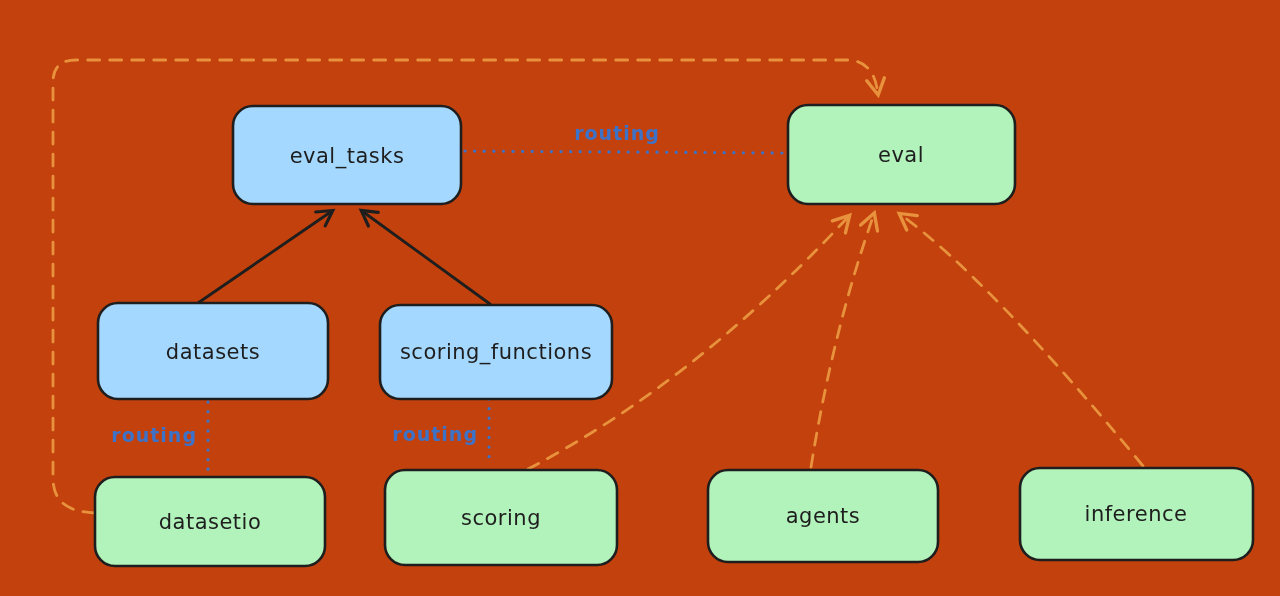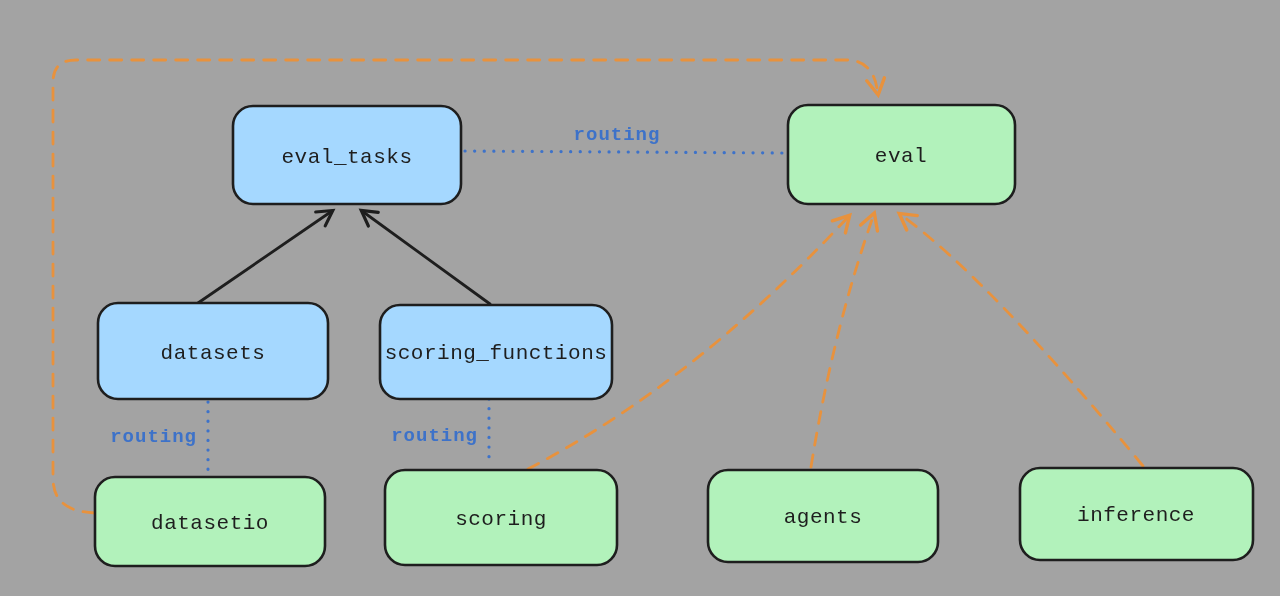--- a/index.html
+++ b/index.html
@@ -8,22 +8,21 @@
     background: #ffffff;
     width: 1280px;
     height: 596px;
     overflow: hidden;
     font-family: "DejaVu Sans", "Liberation Sans", sans-serif;
   }
   .canvas-wrap {
     position: relative;
     width: 1280px;
     height: 596px;
-    background: #a3a3a3;
-    font-family: Liberation Mono, monospace;
+    background: #c2410c;
   }
   svg { display: block; }
   .node-box {
     stroke: #1e1e1e;
     stroke-width: 2.6;
   }
   .node-label {
     font-size: 21px;
     fill: #1e1e1e;
     text-anchor: middle;

